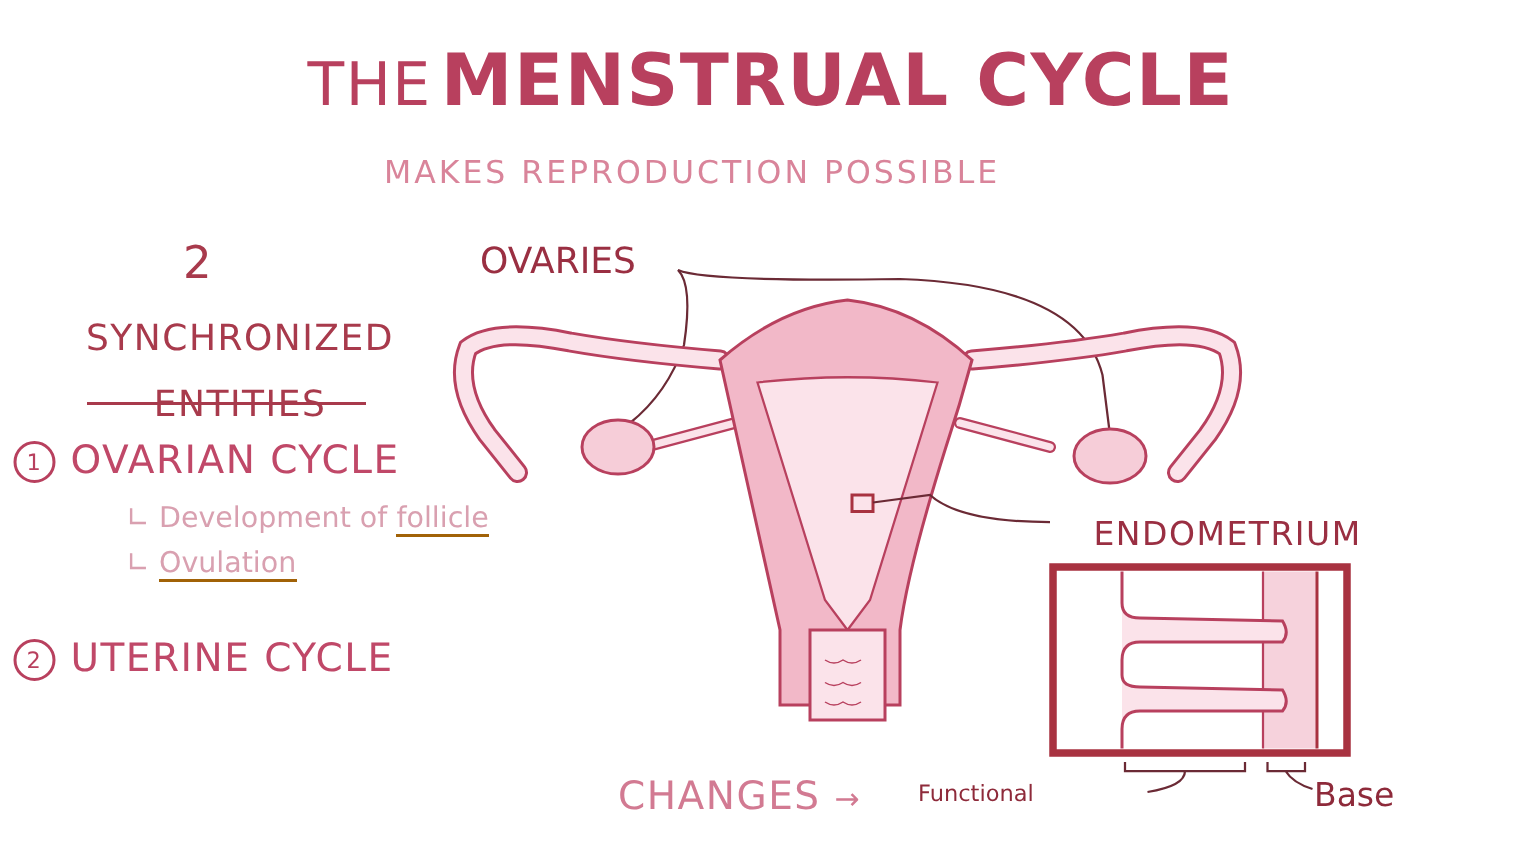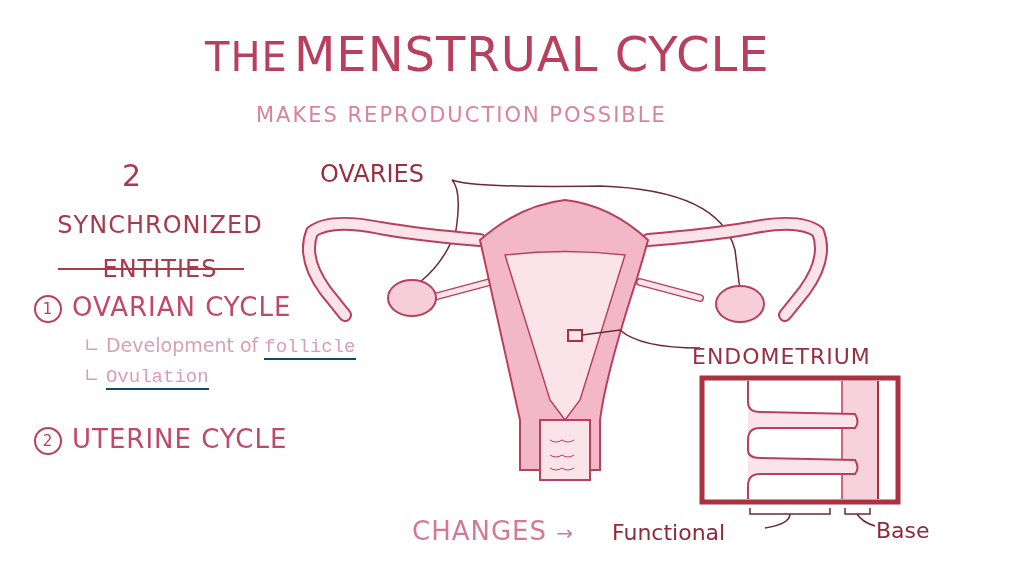--- a/index.html
+++ b/index.html
@@ -1,33 +1,33 @@
 <!DOCTYPE html>
 <html><head>
 <meta charset="utf-8">
 <style>
   html, body { margin:0; padding:0; }
   body { width:1024px; height:576px; background:#ffffff; position:relative; overflow:hidden;
          font-family:"DejaVu Sans", sans-serif; }
   .abs { position:absolute; }
   .title { left:205px; top:26px; color:#b8405e; white-space:nowrap; letter-spacing:1px; }
   .title .small { font-size:40px; }
-  .title .big { font-size:48px; font-weight:normal; }
+  .title .big { font-size:48px; font-weight:bold; }
   .subtitle { left:256px; top:103px; font-size:21px; color:#d9849a; letter-spacing:2px; white-space:nowrap; }
   .num { left:122px; top:158px; font-size:30px; color:#a83a4c; }
   .entities { left:40px; top:203px; font-size:24px; color:#a83a4c; line-height:44px; text-align:center; letter-spacing:1px; }
   .rule { left:58px; top:268px; width:186px; height:2px; background:#a83a4c; }
-  .item { left:34px; font-size:26px; color:#c04868; white-space:nowrap; letter-spacing:1px; }
+  .item { left:9px; font-size:26px; color:#c04868; white-space:nowrap; letter-spacing:1px; }
   .circ { display:inline-block; width:24px; height:24px; border:2px solid #b8405e; border-radius:50%;
           font-size:15px; line-height:24px; text-align:center; vertical-align:middle; margin-right:10px; color:#b8405e; }
   .sub { left:84px; font-size:19px; color:#d9a0b0; white-space:nowrap; }
-  .sub .ul { border-bottom:2px solid #0c4a6e;font-family:Liberation Mono, monospace; }
+  .sub .ul { border-bottom:2px solid #a16207; }
   .lbl { color:#9a2f42; white-space:nowrap; }
   .changes { left:412px; top:516px; font-size:26px; color:#d27a92; letter-spacing:1px; white-space:nowrap; }
-  .func { left:612px; top:520px; font-size:22px; color:#8e2a3a; }
+  .func { left:612px; top:520px; font-size:15px; color:#8e2a3a; }
   .base { left:876px; top:518px; font-size:22px; color:#8e2a3a; }
 </style>
 </head>
 <body>
 
 <div class="abs title">
   <span class="small">THE</span>
   <span class="big">MENSTRUAL CYCLE</span>
 </div>
 <div class="abs subtitle">MAKES REPRODUCTION POSSIBLE</div>
@@ -80,20 +80,20 @@
   <rect x="842" y="381" width="36" height="118" fill="#f6d2dc"></rect>
   <line x1="842" y1="381" x2="842" y2="499" stroke="#b8405e" stroke-width="1.5"></line>
   <line x1="878" y1="381" x2="878" y2="499" stroke="#a83240" stroke-width="2"></line>
   <path d="M748,381 L748,402 Q748,412 760,412 L855,414 Q860,422 855,428 L760,428 Q748,428 748,440 L748,450 Q748,458 760,458 L855,460 Q860,468 855,474 L760,474 Q748,474 748,486 L748,499" fill="#fbe3ea" stroke="#b8405e" stroke-width="2"></path>
 
   <path d="M750,508 L750,514 L830,514 L830,508 M790,514 Q790,524 765,528" fill="none" stroke="#6b2a35" stroke-width="1.5"></path>
   <path d="M845,508 L845,514 L870,514 L870,508 M857,514 Q862,522 875,526" fill="none" stroke="#6b2a35" stroke-width="1.5"></path>
 </svg>
 
 <div class="abs lbl" style="left:320px;top:160px;font-size:24px;">OVARIES</div>
-<div class="abs lbl" style="left:692px;top:344px;font-size:22px;letter-spacing:1px;">ENDOMETRIUM</div>
+<div class="abs lbl" style="left:729px;top:344px;font-size:22px;letter-spacing:1px;">ENDOMETRIUM</div>
 
 <div class="abs changes">
   <span>CHANGES</span>
   <span style="font-size:20px;">→</span>
 </div>
 <div class="abs func lbl">Functional</div>
 <div class="abs base lbl">Base</div>
 
 </body></html>

